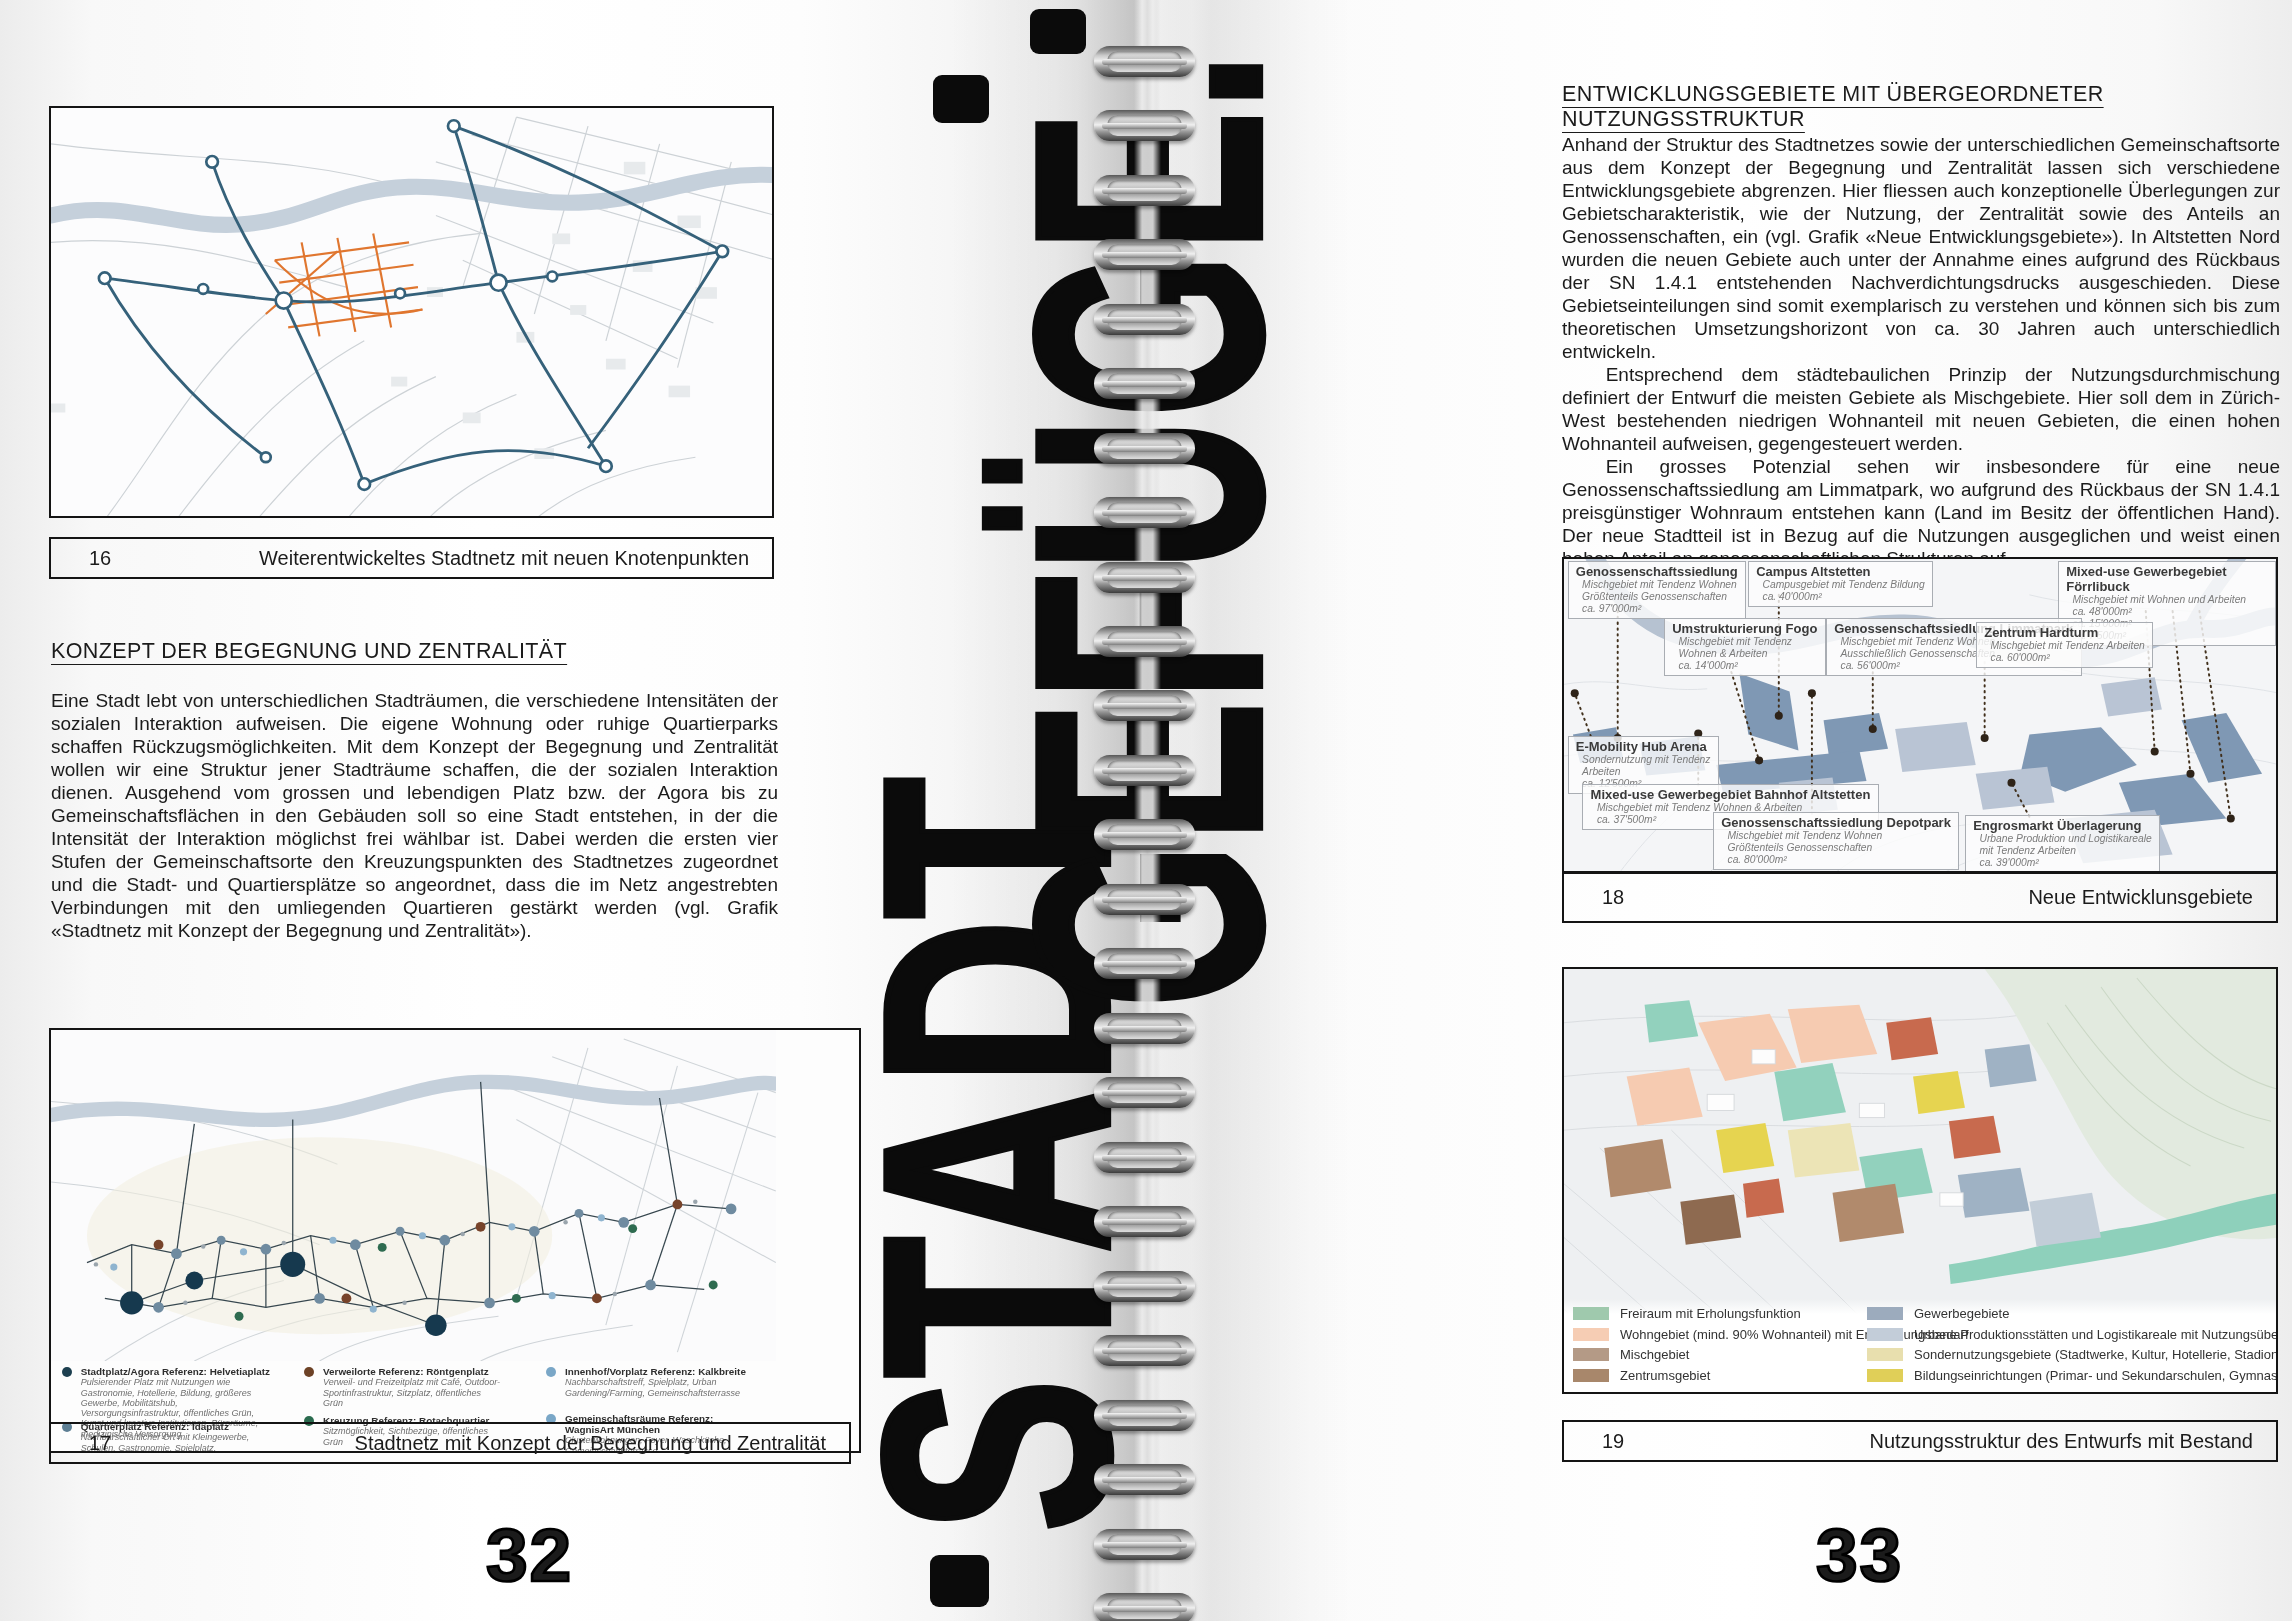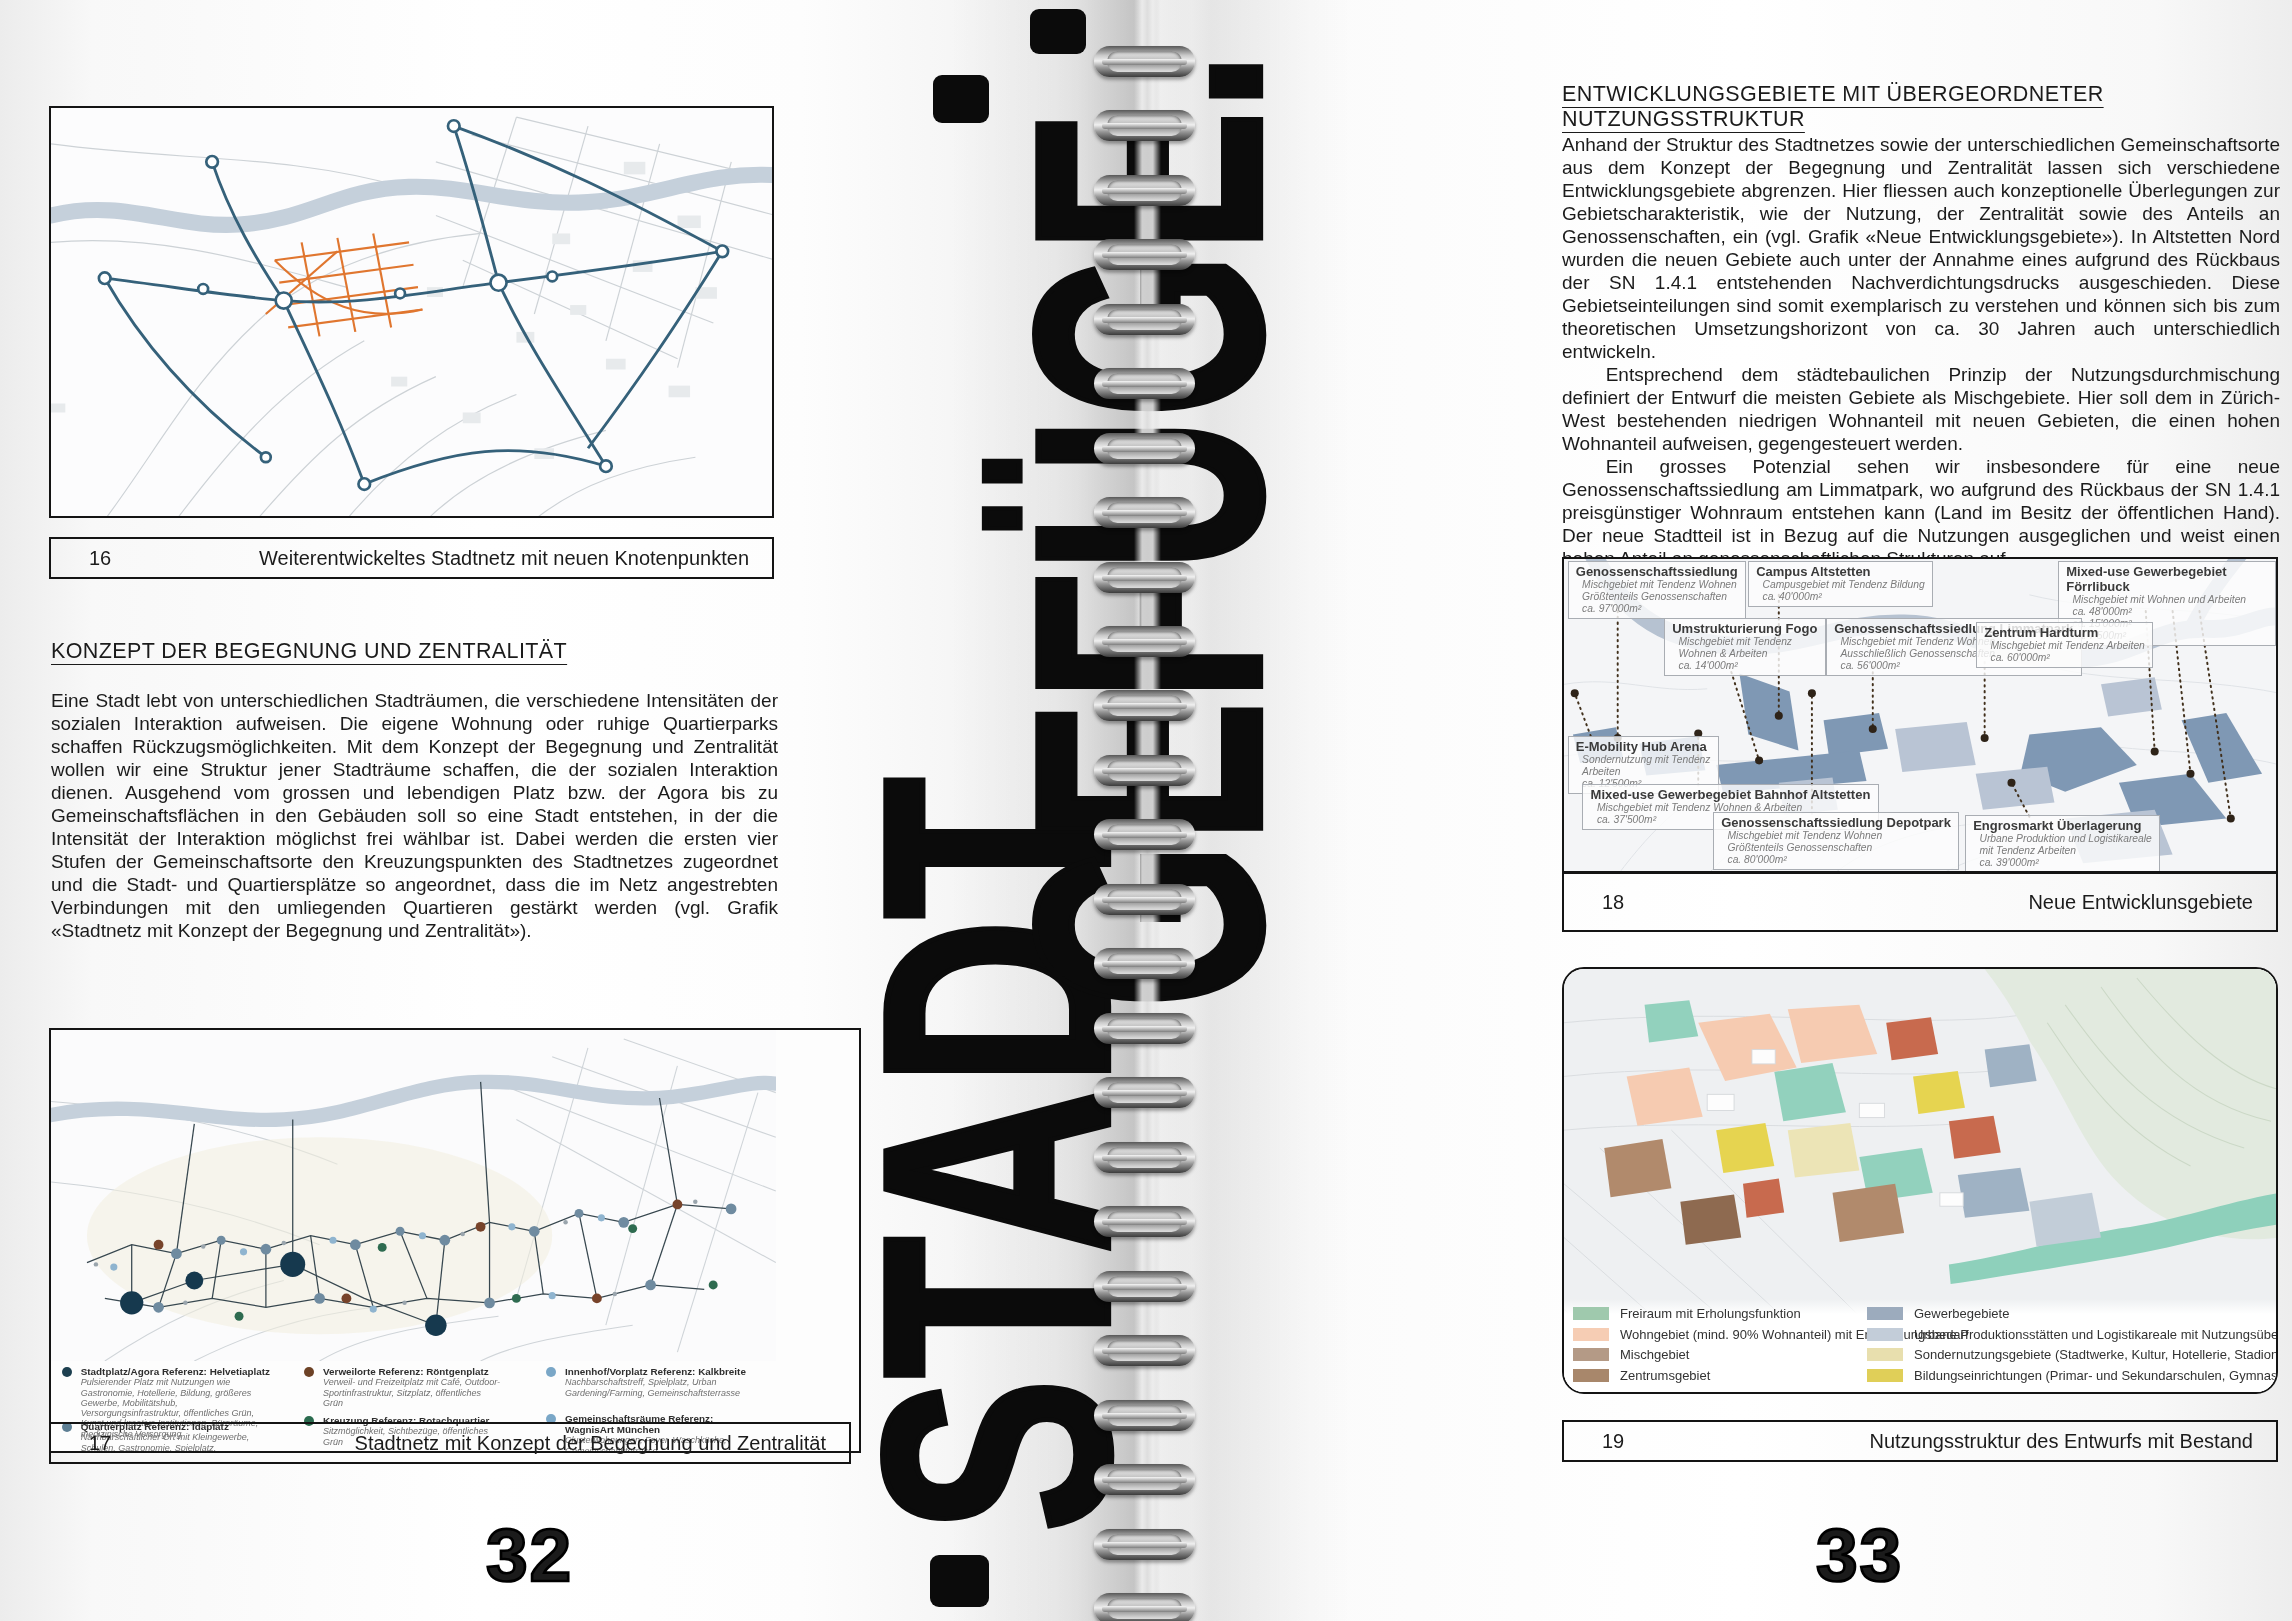--- a/index.html
+++ b/index.html
@@ -414,26 +414,26 @@
 Größtenteils Genossenschaften
 ca. 80'000m²</span>
       </div>
       <div class="map-label" style="left:401px;top:256px;">
         <span class="t">Engrosmarkt Überlagerung</span>
         <span class="d">Urbane Produktion und Logistikareale
 mit Tendenz Arbeiten
 ca. 39'000m²</span>
       </div>
     </div>
-    <div class="caption-bar" style="left:416px;top:872px;width:716px;height:60px;">
+    <div class="caption-bar" style="left:416px;top:872px;width:716px;height:51px;">
       <span>18</span>
       <span>Neue Entwicklunsgebiete</span>
     </div>
 
-    <div class="figure-box" style="left:416px;top:967px;width:716px;height:427px;border-radius:22px;">
+    <div class="figure-box" style="left:416px;top:967px;width:716px;height:427px;">
       <svg width="716" height="427" viewBox="0 0 800 477" style="position:absolute;left:0;top:0;">
         <rect width="800" height="477" fill="#eef0f2"></rect>
         <g stroke="#d9dce0" stroke-width="1.1" fill="none">
           <path d="M0,300 L200,477"></path>
             <path d="M0,240 L280,477"></path>
             <path d="M40,200 L340,477"></path>
             <path d="M120,180 L420,477"></path>
           <path d="M0,380 L100,477"></path>
             <path d="M0,60 C200,40 400,70 520,50"></path>
             <path d="M0,120 C180,100 360,130 520,110"></path>

